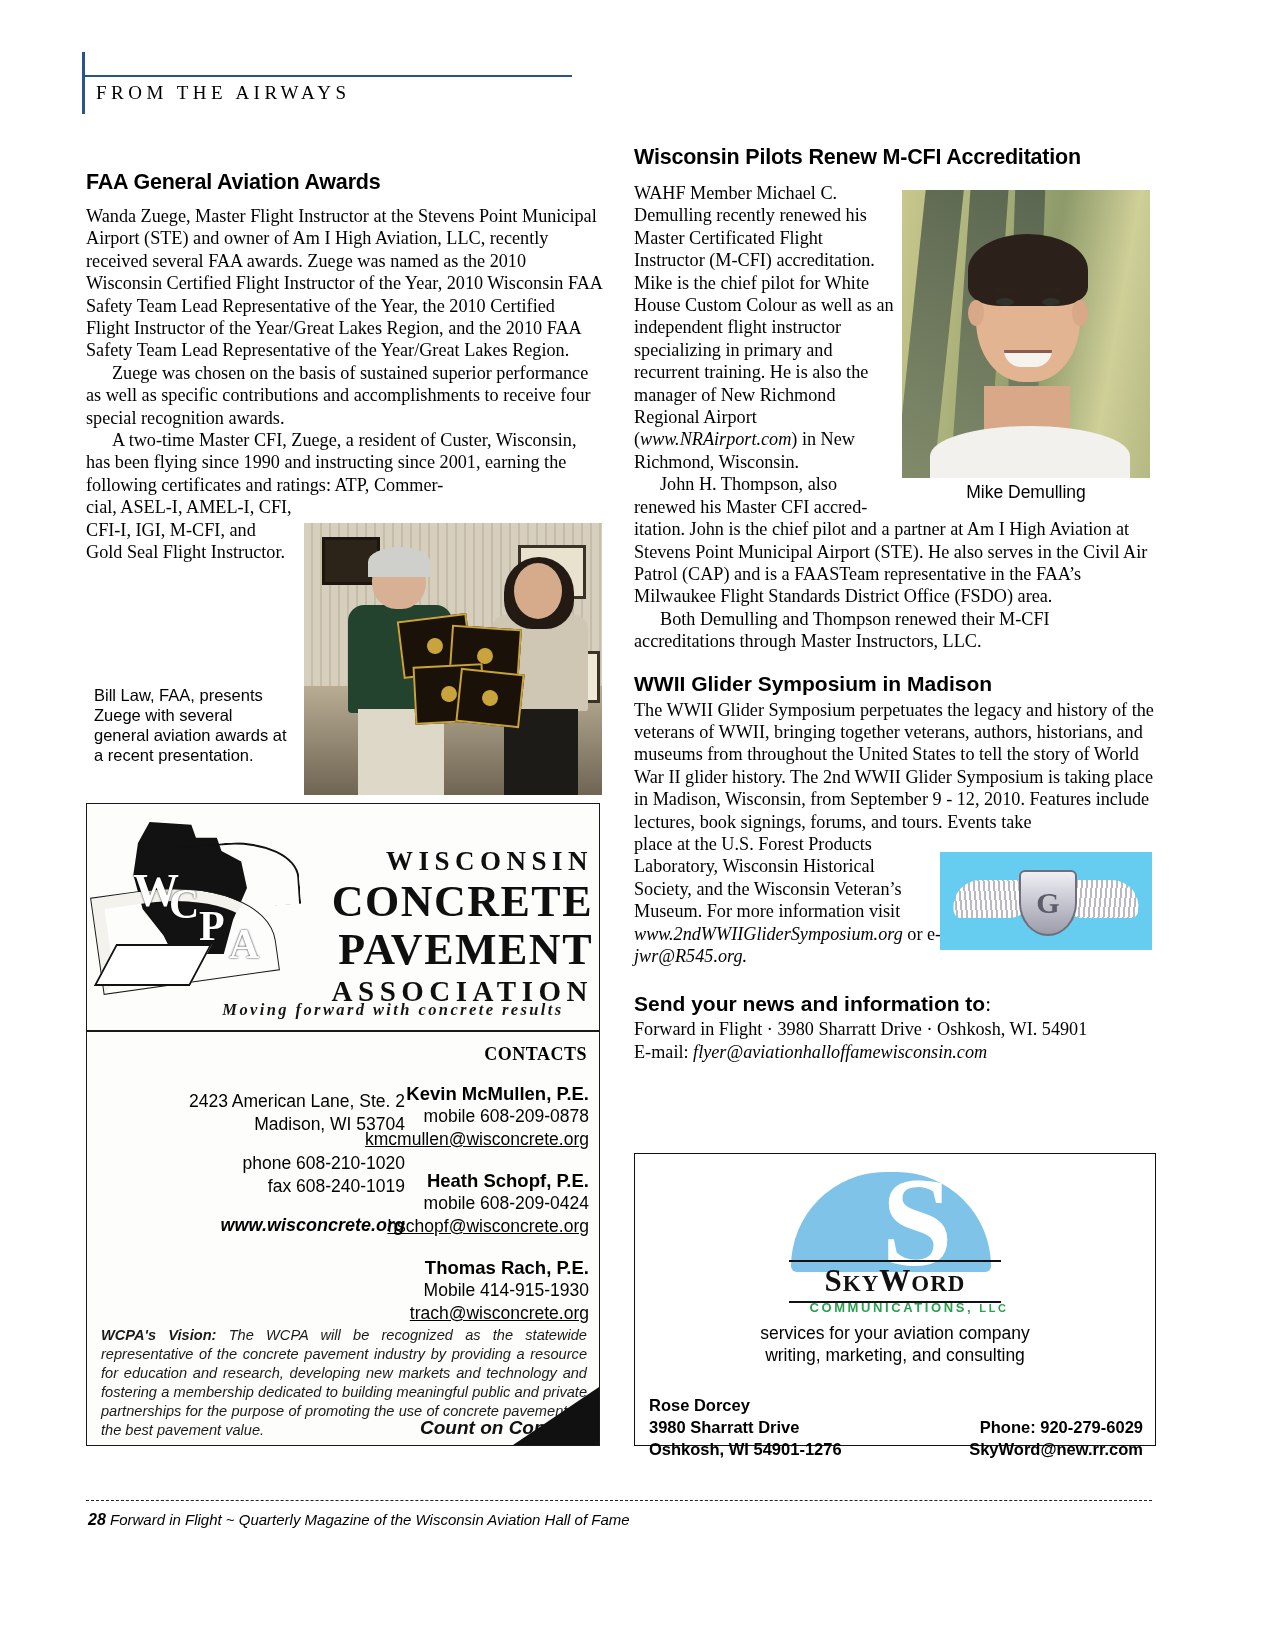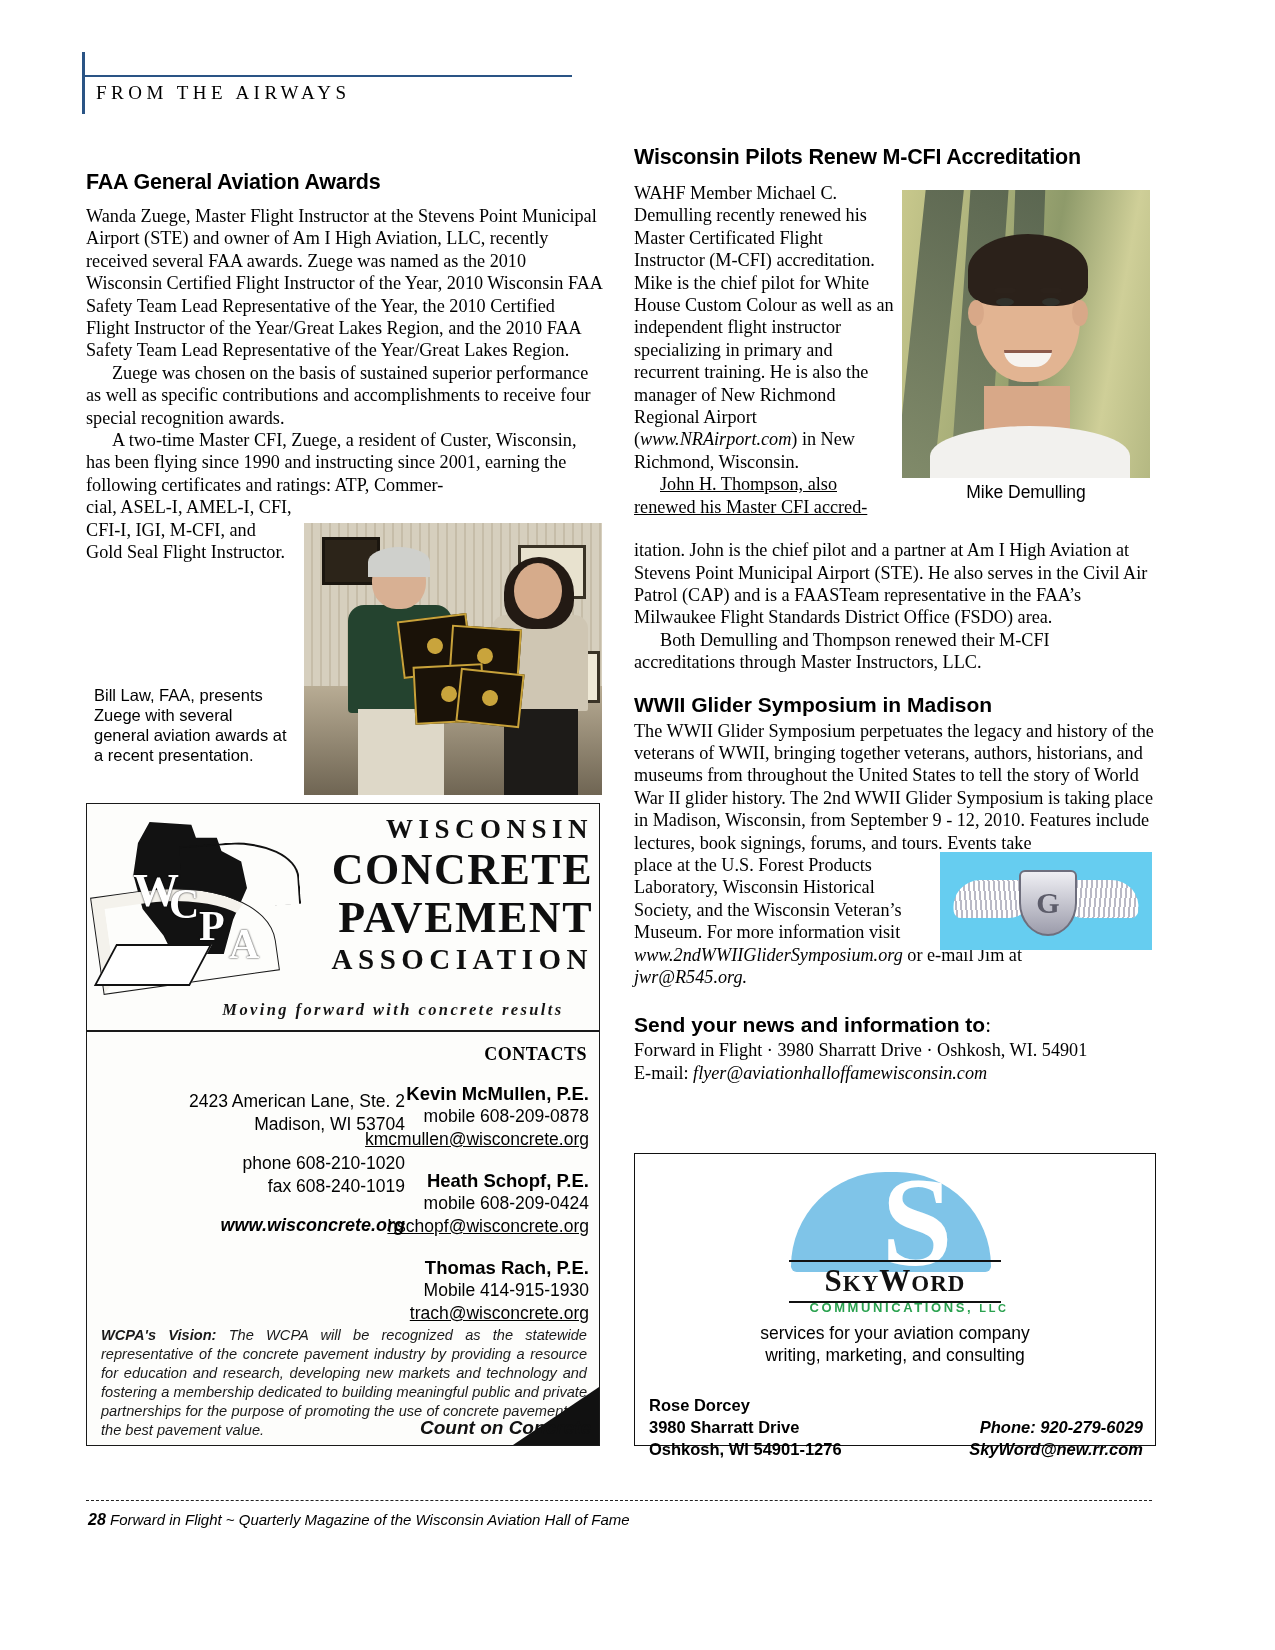--- a/index.html
+++ b/index.html
@@ -273,21 +273,21 @@
   .wc-W{left:0px;top:6px;font-size:46px;}
   .wc-C{left:36px;top:22px;font-size:42px;}
   .wc-P{left:66px;top:44px;font-size:42px;}
   .wc-A{left:96px;top:62px;font-size:42px;}
 
   .wcpa-word {
     position:absolute; left: 206px; top: 8px; width: 300px;
     font-family: "Liberation Serif", serif; font-weight: bold; color:#0f0f0f;
     text-align: right;
   }
-  .wcpa-word .l1 { font-size: 27px; letter-spacing: 5.5px; line-height: 34px;}
+  .wcpa-word .l1 { font-size: 27px; letter-spacing: 5.5px; line-height: 34px; margin-top: 32px;}
   .wcpa-word .l2 { font-size: 44px; letter-spacing: 1.5px; line-height: 48px;}
   .wcpa-word .l3 { font-size: 44px; letter-spacing: 1.5px; line-height: 48px;}
   .wcpa-word .l4 { font-size: 29px; letter-spacing: 5.5px; line-height: 34px;}
   .wcpa-tag {
     position:absolute; left: 110px; top: 196px; width: 392px;
     font-family: "Liberation Serif", serif; font-style: italic; font-weight:bold;
     font-size: 16.5px; letter-spacing: 2.4px; text-align:center; color:#151515;
   }
   .wcpa-div {
     position:absolute; left:0; top:226px; width:512px; height:1.5px; background:#1a1a1a;
@@ -365,21 +365,21 @@
   .sw-tagline {
     position: absolute; left: 0; top: 168px; width: 520px; text-align:center;
     font-family: "Liberation Sans", sans-serif; font-size: 17.5px; line-height: 22px;
   }
   .sw-contact-l {
     position:absolute; left: 14px; top: 240px;
     font-family: "Liberation Sans", sans-serif; font-weight: bold; font-size: 16.5px; line-height: 22px;
   }
   .sw-contact-r {
     position:absolute; right: 12px; top: 262px; text-align: right;
-    font-family: "Liberation Sans", sans-serif; font-weight: bold; font-size: 16.5px; line-height: 22px; font-style: italic;
+    font-family: "Liberation Sans", sans-serif; font-weight: bold; font-size: 16.5px; line-height: 22px;
   }
 
   
   .footer-rule {
     position:absolute; left: 72px; top: 1500px; width: 1066px; height: 0;
     border-top: 1.5px dashed #222;
   }
   .footer-text {
     position:absolute; left: 74px; top: 1511px;
     font-family: "Liberation Sans", sans-serif; font-style: italic; font-size: 15px;
@@ -433,22 +433,22 @@
       <div class="zp-pl zp-pl2"></div>
       <div class="zp-pl zp-pl3"></div>
       <div class="zp-pl zp-pl4"></div>
     </div>
   </div>
   <div class="zuege-caption">Bill Law, FAA, presents Zuege with several general aviation awards at a recent presentation.</div>
 
   <div class="col-right">
     <h2 class="head" style="margin-bottom:12px;">Wisconsin Pilots Renew M-CFI Accreditation</h2>
     <p class="body" style="width:262px;"><span>WAHF Member Michael C. Demulling recently renewed his Master Certificated Flight Instructor (M-CFI) accreditation. Mike is the chief pilot for White House Custom Colour as well as an independent flight instructor specializing in primary and recurrent training. He is also the manager of New Richmond Regional Airport (</span><span class="ital">www.NRAirport.com</span><span>) in New Richmond, Wisconsin.</span></p>
-    <p class="body ind" style="width:262px;text-decoration:underline;">John H. Thompson, also renewed his Master CFI accred-</p>
-    <p class="body" style="width:520px;margin-top:21px;">itation. John is the chief pilot and a partner at Am I High Aviation at Stevens Point Municipal Airport (STE). He also serves in the Civil Air Patrol (CAP) and is a FAASTeam representative in the FAA’s Milwaukee Flight Standards District Office (FSDO) area.</p>
+    <p class="body ind" style="width:262px;">John H. Thompson, also renewed his Master CFI accred-</p>
+    <p class="body" style="width:520px;">itation. John is the chief pilot and a partner at Am I High Aviation at Stevens Point Municipal Airport (STE). He also serves in the Civil Air Patrol (CAP) and is a FAASTeam representative in the FAA’s Milwaukee Flight Standards District Office (FSDO) area.</p>
     <p class="body ind" style="width:520px;">Both Demulling and Thompson renewed their M-CFI accreditations through Master Instructors, LLC.</p>
 
     <h2 class="head2">WWII Glider Symposium in Madison</h2>
     <p class="body" style="width:520px;">The WWII Glider Symposium perpetuates the legacy and history of the veterans of WWII, bringing together veterans, authors, historians, and museums from throughout the United States to tell the story of World War II glider history. The 2nd WWII Glider Symposium is taking place in Madison, Wisconsin, from September 9 - 12, 2010. Features include lectures, book signings, forums, and tours. Events take</p>
     <p class="body" style="width:300px;">place at the U.S. Forest Products Laboratory, Wisconsin Historical Society, and the Wisconsin Veteran’s Museum. For more information visit</p>
     <p class="body" style="width:520px;"><span class="ital">www.2ndWWIIGliderSymposium.org</span><span> or e-mail Jim at </span><br><span class="ital">jwr@R545.org.</span></p>
 
     <h2 class="head2" style="margin-top:24px;margin-bottom:1px;"><span>Send your news and information to</span><span style="font-family:'Liberation Serif',serif;font-weight:normal;">:</span></h2>
     <p class="body" style="width:520px;">Forward in Flight · 3980 Sharratt Drive · Oshkosh, WI.  54901</p>
     <p class="body" style="width:520px;"><span>E-mail: </span><span class="ital">flyer@aviationhalloffamewisconsin.com</span></p>

